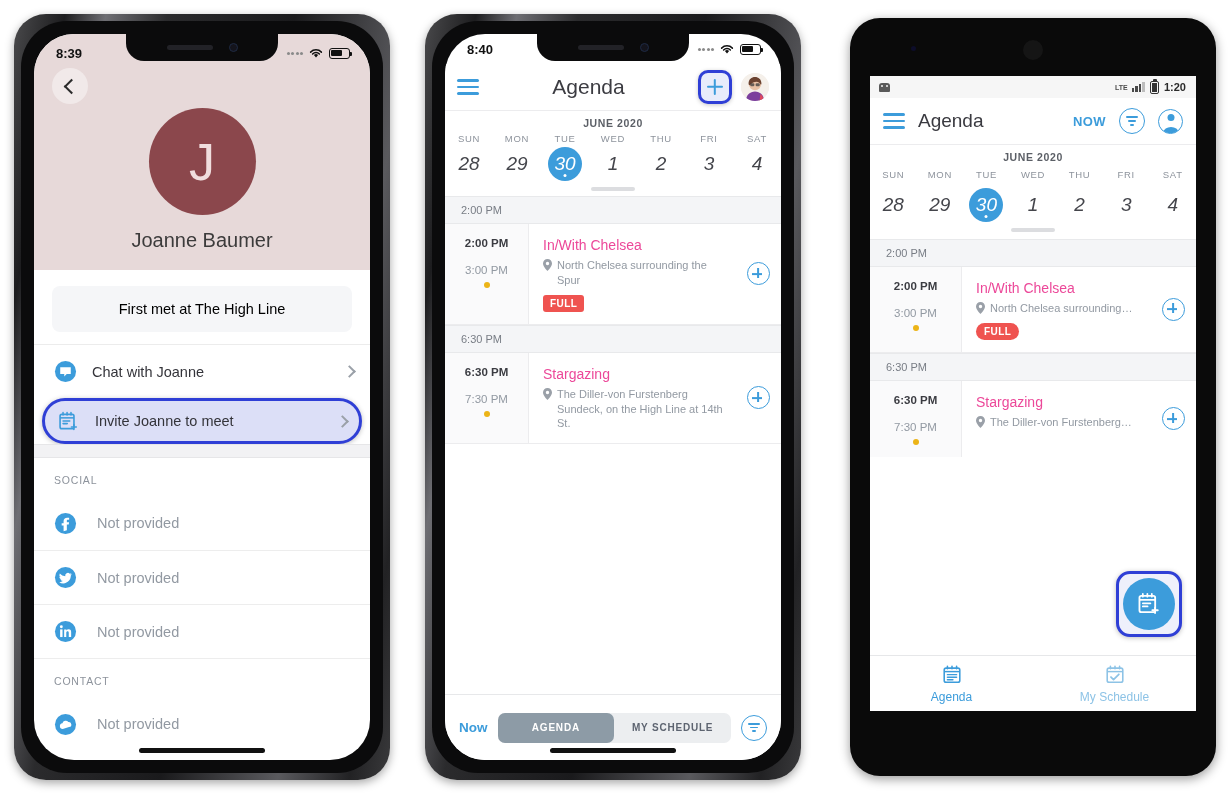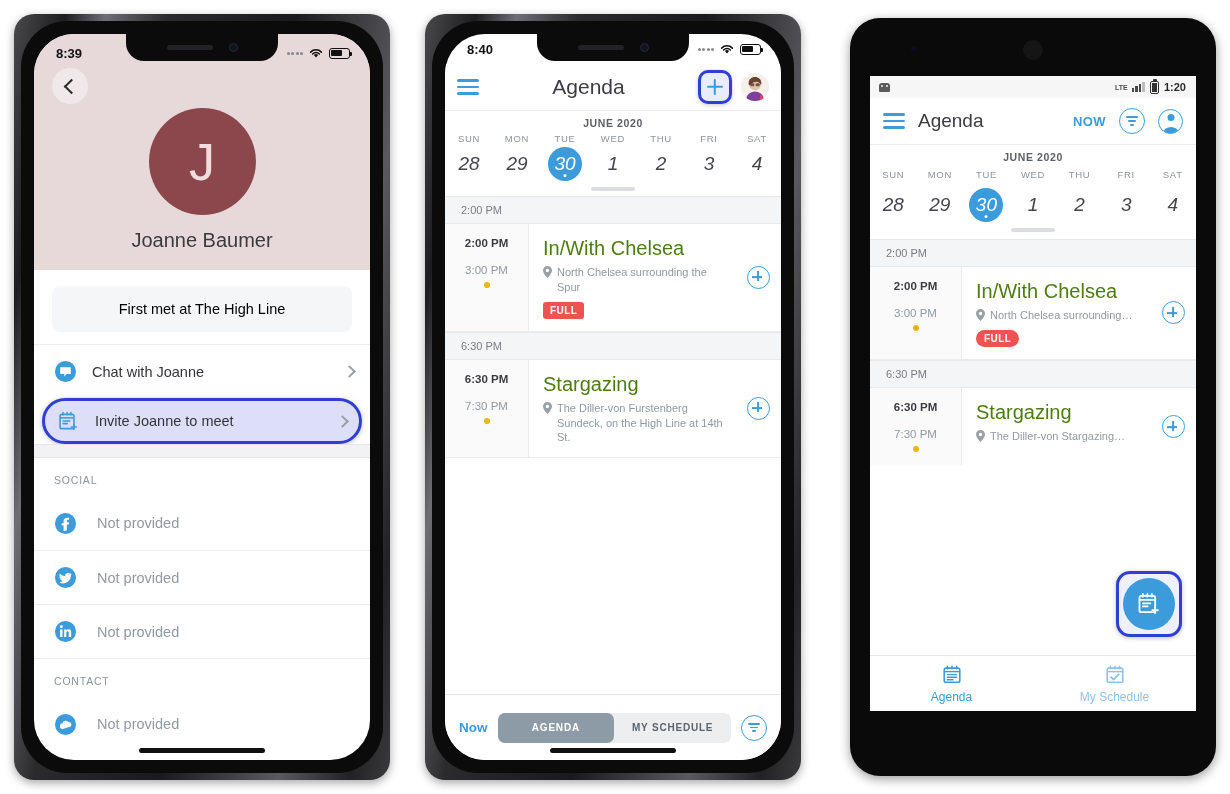--- a/index.html
+++ b/index.html
@@ -7,21 +7,21 @@
     width: 1230px; height: 794px;
     background: #ffffff;
     font-family: "Liberation Sans", sans-serif;
     overflow: hidden;
     position: relative;
   }
 
   
   .iphone-frame {
     position: absolute;
-    border-radius: 20px;
+    border-radius: 32px;
     background: linear-gradient(100deg,#4a4a4c 0%,#1d1d1f 10%,#6e6e73 18%,#2b2b2d 30%,#1a1a1c 55%,#5a5a5e 78%,#222224 92%,#3a3a3c 100%);
     box-shadow: 0 3px 10px rgba(0,0,0,0.35);
     padding: 3px;
   }
   .iphone-inner {
     position: absolute;
     inset: 7px;
     border-radius: 46px;
     background: #0b0b0c;
     padding: 6px;
@@ -179,21 +179,21 @@
   .evt { display: flex; background: #fff; border-bottom: 1px solid #ececee; }
   .evt-times {
     width: 84px; flex: 0 0 84px; background: #fafafb; padding: 13px 0 12px;
     text-align: center; border-right: 1px solid #ececee;
   }
   .evt-times .t1 { font-size: 11.5px; font-weight: bold; color: #3b3c42; }
   .evt-times .t2 { font-size: 11.5px; color: #9299a2; margin-top: 15px; }
   .evt-times .dot { width: 6px; height: 6px; border-radius: 50%; background: #ecb417;
                     margin: 6px auto 0; }
   .evt-body { flex: 1; padding: 13px 8px 12px 14px; }
-  .evt-title { font-size: 20px; color: #4d7c0f; }
+  .evt-title { font-size: 14px; color: #ec4899; }
   .evt-loc { display: flex; gap: 5px; margin-top: 5px; font-size: 11px;
              color: #9299a2; line-height: 1.35; }
   .pin { flex: 0 0 9px; margin-top: 1px; }
   .badge-full {
     display: inline-block; margin-top: 7px; background: #ef5350; color: #fff;
     font-size: 10px; font-weight: bold; letter-spacing: 0.4px;
     padding: 3px 7px; border-radius: 3px;
   }
   .evt-add { width: 46px; flex: 0 0 46px; display: flex; align-items: center;
              justify-content: center; }
@@ -609,21 +609,21 @@
         <div class="t1">6:30 PM</div>
         <div class="t2">7:30 PM</div>
         <div class="dot"></div>
       </div>
       <div class="evt-body" style="padding-bottom:22px;">
         <div class="evt-title">Stargazing</div>
         <div class="evt-loc">
           <svg class="pin" width="9" height="12" viewBox="0 0 9 12">
             <path d="M4.5 0C2 0 0 2 0 4.5 0 7.9 4.5 12 4.5 12S9 7.9 9 4.5C9 2 7 0 4.5 0zm0 6.2a1.7 1.7 0 1 1 0-3.4 1.7 1.7 0 0 1 0 3.4z" fill="#9aa0a8"></path>
           </svg>
-          <span>The Diller-von Stargazing…</span>
+          <span>The Diller-von Furstenberg…</span>
         </div>
       </div>
       <div class="evt-add">
         <span class="circ-plus"></span>
       </div>
     </div>
 
     <div class="and-fab-wrap">
       <div class="and-fab">
         <svg width="26" height="26" viewBox="0 0 24 24">

